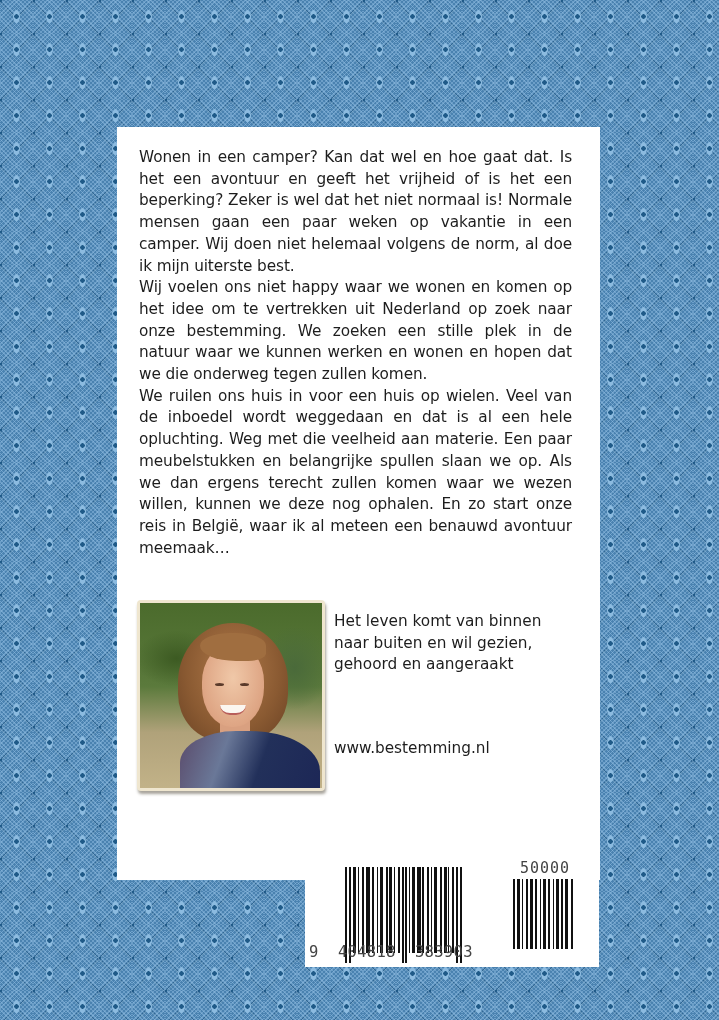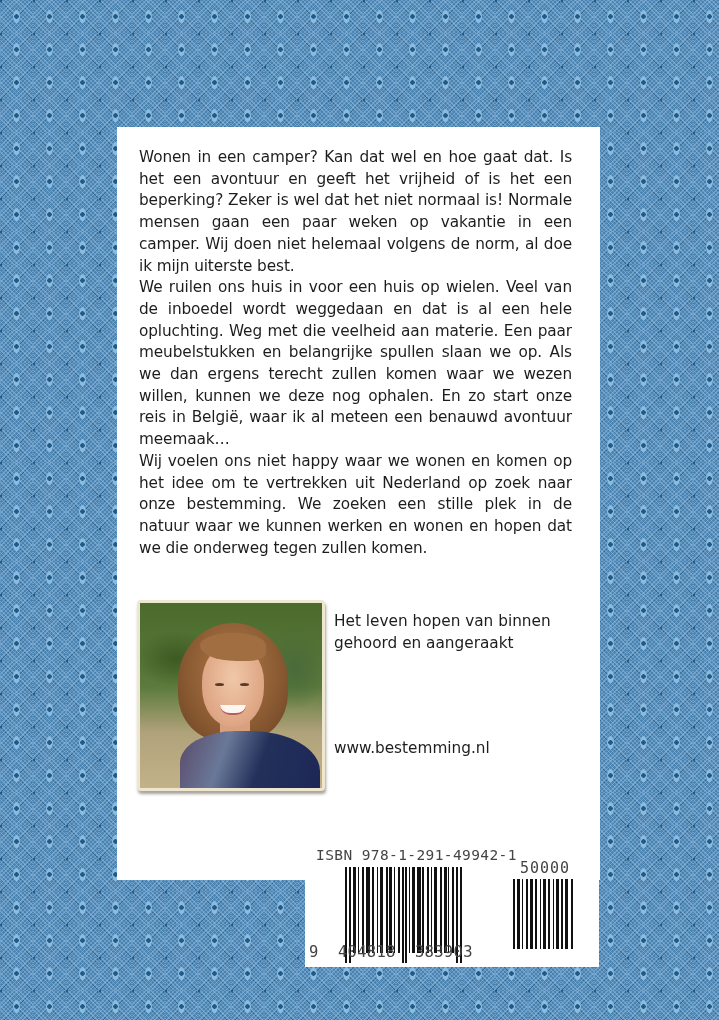--- a/index.html
+++ b/index.html
@@ -110,47 +110,47 @@
       font-family: "DejaVu Sans Mono", monospace; font-size: 15.5px; color: #444;
       white-space: pre; letter-spacing: 0.3px;
     }
   </style>
 </head>
 <body>
 
 <div class="panel">
   <div class="blurb">
     <p>Wonen in een camper? Kan dat wel en hoe gaat dat. Is het een avontuur en geeft het vrijheid of is het een beperking? Zeker is wel dat het niet normaal is! Normale mensen gaan een paar weken op vakantie in een camper. Wij doen niet helemaal volgens de norm, al doe ik mijn uiterste best.</p>
+    <p>Wij voelen ons niet happy waar we wonen en komen op het idee om te vertrekken uit Nederland op zoek naar onze bestemming. We zoeken een stille plek in de natuur waar we kunnen werken en wonen en hopen dat we die onderweg tegen zullen komen.</p>
     <p>We ruilen ons huis in voor een huis op wielen. Veel van de inboedel wordt weggedaan en dat is al een hele opluchting. Weg met die veelheid aan materie. Een paar meubelstukken en belangrijke spullen slaan we op. Als we dan ergens terecht zullen komen waar we wezen willen, kunnen we deze nog ophalen. En zo start onze reis in België, waar ik al meteen een benauwd avontuur meemaak…</p>
-    <p>Wij voelen ons niet happy waar we wonen en komen op het idee om te vertrekken uit Nederland op zoek naar onze bestemming. We zoeken een stille plek in de natuur waar we kunnen werken en wonen en hopen dat we die onderweg tegen zullen komen.</p>
   </div>
 
   <div class="photo-frame">
     <div class="photo" title="author portrait photo">
       <div class="hair"></div>
       <div class="neck"></div>
       <div class="body"></div>
       <div class="face"></div>
       <div class="bangs"></div>
       <div class="eye l"></div>
       <div class="eye r"></div>
       <div class="smile"></div>
     </div>
   </div>
 
   <div class="aside">
-    <p>Het leven hopen van binnen</p>
+    <p>Het leven komt van binnen</p>
+    <p>naar buiten en wil gezien,</p>
     <p>gehoord en aangeraakt</p>
   </div>
 
   <div class="url">www.bestemming.nl</div>
 </div>
 
 <div class="isbn-box">
-  <div class="isbn-label">ISBN 978-1-291-49942-1</div>
   <div class="addon-num">50000</div>
 
   <div class="barcode-main">
     <div class="bar" style="width:2px;height:112%"></div>
       <div class="gap" style="width:2px"></div>
     <div class="bar" style="width:2px;height:112%"></div>
       <div class="gap" style="width:2px"></div>
     <div class="bar" style="width:3px"></div>
       <div class="gap" style="width:2px"></div>
     <div class="bar" style="width:1px"></div>

